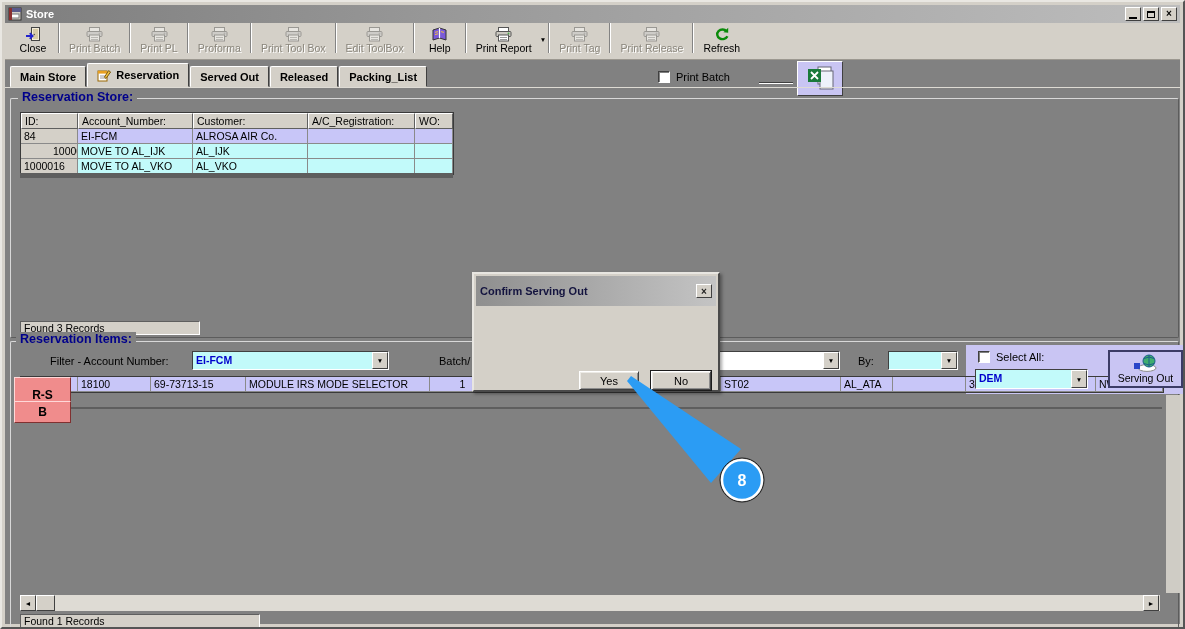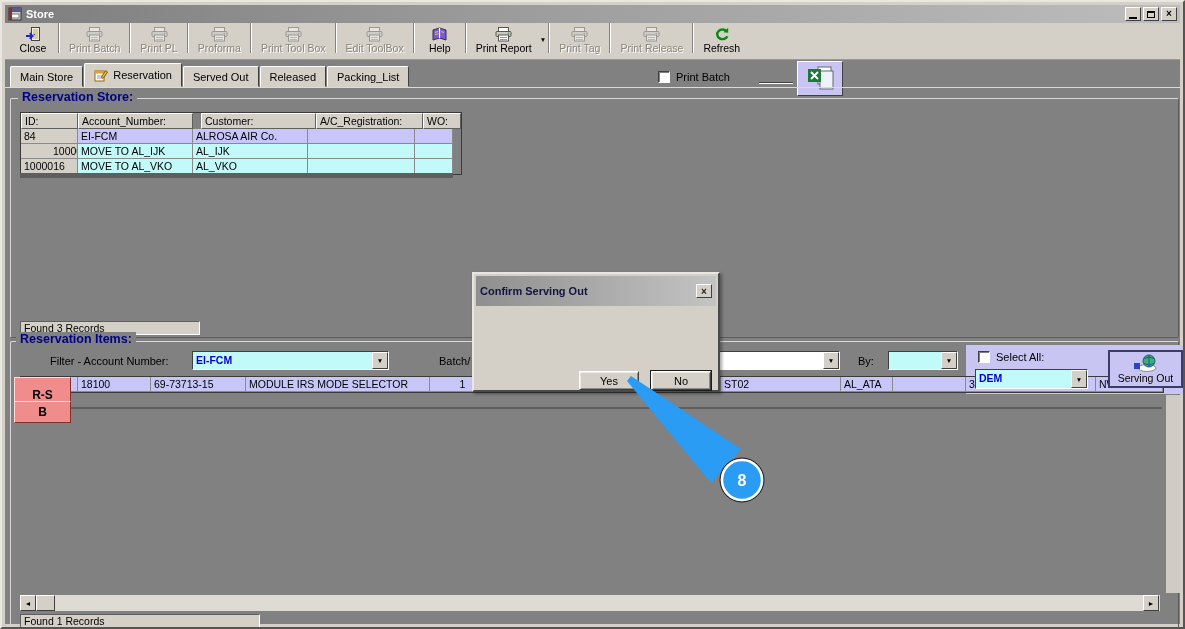--- a/index.html
+++ b/index.html
@@ -22,21 +22,21 @@
   .tbtn.disabled svg{opacity:.45;filter:grayscale(1)}
   .tbtn-wrap{display:flex;align-items:center}
   .droparrow{font-size:6.5px;margin-left:1px;color:#000;align-self:center}
   .tsep{width:2px;height:30px;border-left:1px solid #838383;border-right:1px solid #fff;margin:0 2px}
 
   
   .clientbg{position:absolute;left:3px;top:58px;right:3px;bottom:3px;background:var(--client_bg)}
 
   
   .tabs{position:absolute;left:8px;top:61px;height:24px;display:flex;align-items:flex-end;z-index:2}
-  .tab{height:21px;background:var(--chrome);border:1px solid;border-color:#fff #404040 var(--chrome) #fff;display:flex;align-items:center;gap:4px;padding:0 9px;font-weight:normal;border-radius:2px 2px 0 0;margin-right:1px}
+  .tab{height:21px;background:var(--chrome);border:1px solid;border-color:#fff #404040 var(--chrome) #fff;display:flex;align-items:center;gap:4px;padding:0 9px;font-weight:bold;border-radius:2px 2px 0 0;margin-right:1px}
   .tab.active{height:24px;z-index:3}
   .tabline{position:absolute;left:3px;top:85px;right:3px;height:1px;background:#dedbd4;z-index:1}
 
   
   .chkrow{position:absolute;display:flex;align-items:center;gap:6px}
   .chkbox{width:12px;height:12px;background:#fff;border:1px solid;border-color:#404040 #fff #fff #404040;box-shadow:inset 1px 1px 0 #808080}
   .etchline{position:absolute;left:757px;top:80px;width:34px;height:2px;border-top:1px solid #404040;border-bottom:1px solid #fff}
   .excelbtn{position:absolute;left:795px;top:59px;width:46px;height:35px;background:var(--panel_lavender);border:1px solid;border-color:#fff #404040 #404040 #fff;display:flex;align-items:center;justify-content:center}
 
   
@@ -329,21 +329,21 @@
         </svg>
     </span>
   </div>
 
   <span class="grouplabel" style="left:16px;top:88px">Reservation Store:</span>
   <div class="groupbox" style="left:8px;top:96px;width:1169px;height:240px"></div>
   <div class="grid" style="left:18px;top:110px" id="storeGrid">
       <div class="grow ghead">
         <div class="gcell" style="width: 57px;">ID:</div>
         <div class="gcell" style="width: 115px;">Account_Number:</div>
-        <div class="gcell" style="width: 115px; margin-left: 8px;">Customer:</div>
+        <div class="gcell" style="width: 115px;">Customer:</div>
         <div class="gcell" style="width: 107px;">A/C_Registration:</div>
         <div class="gcell" style="width: 38px;">WO:</div>
       </div>
       <div class="grow">
         <div class="gcell sel idcell" style="width: 57px;">84</div>
         <div class="gcell sel" style="width: 115px;">EI-FCM</div>
         <div class="gcell sel" style="width: 115px;">ALROSA AIR Co.</div>
         <div class="gcell sel" style="width: 107px;"></div>
         <div class="gcell sel" style="width: 38px;"></div>
       </div>

